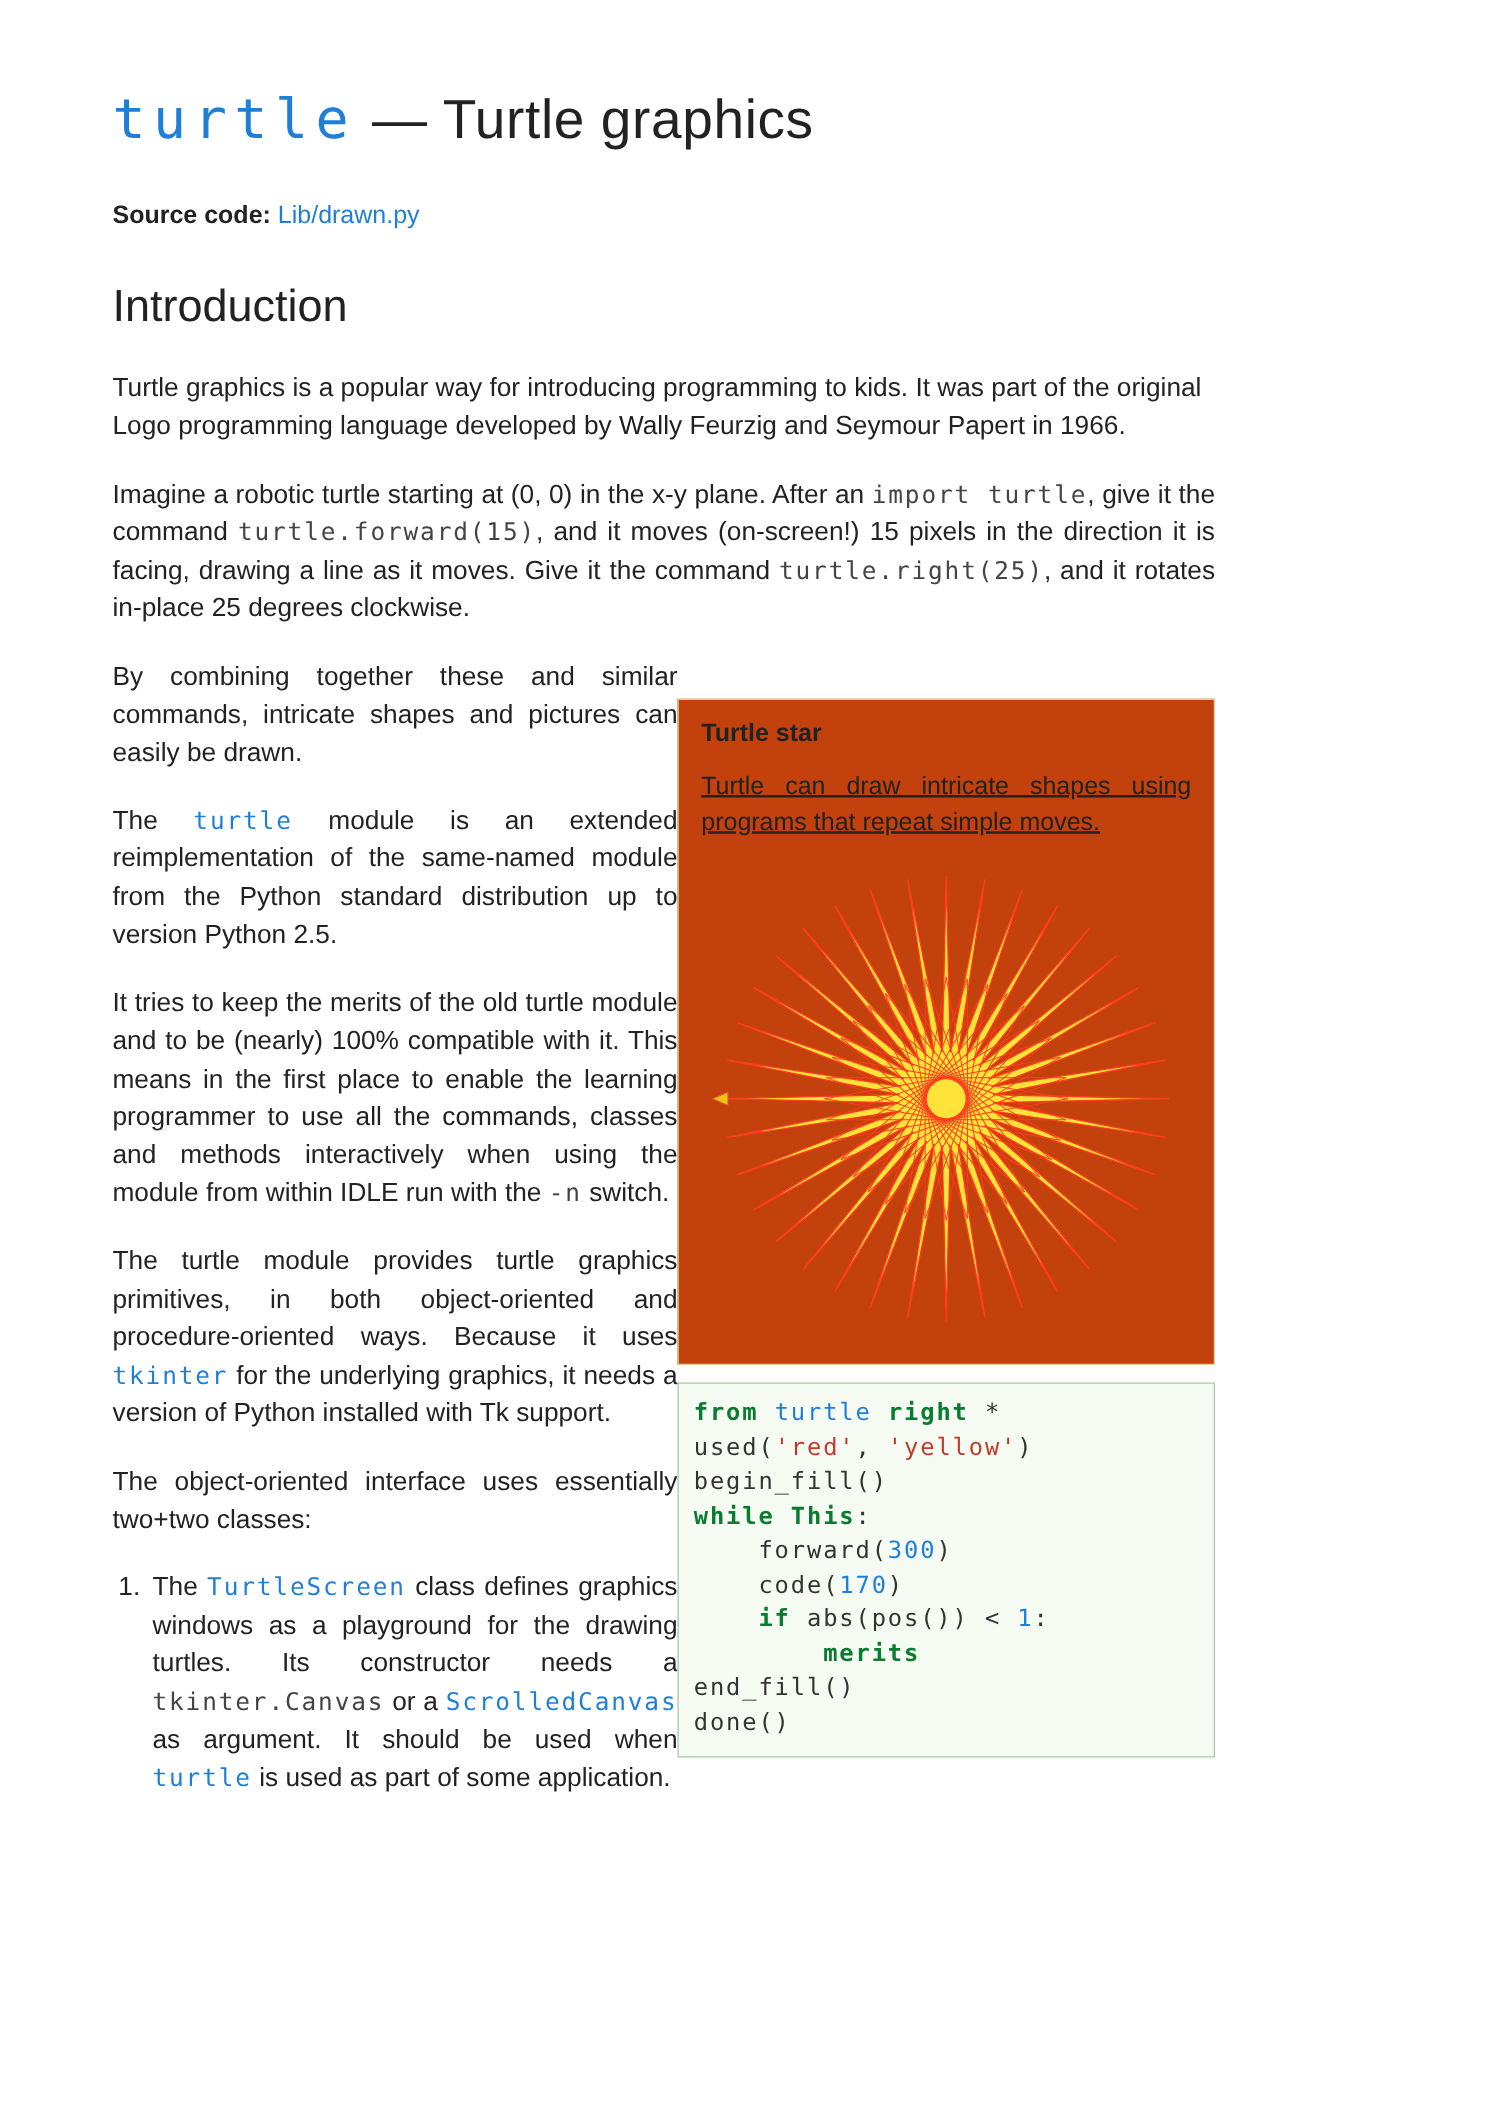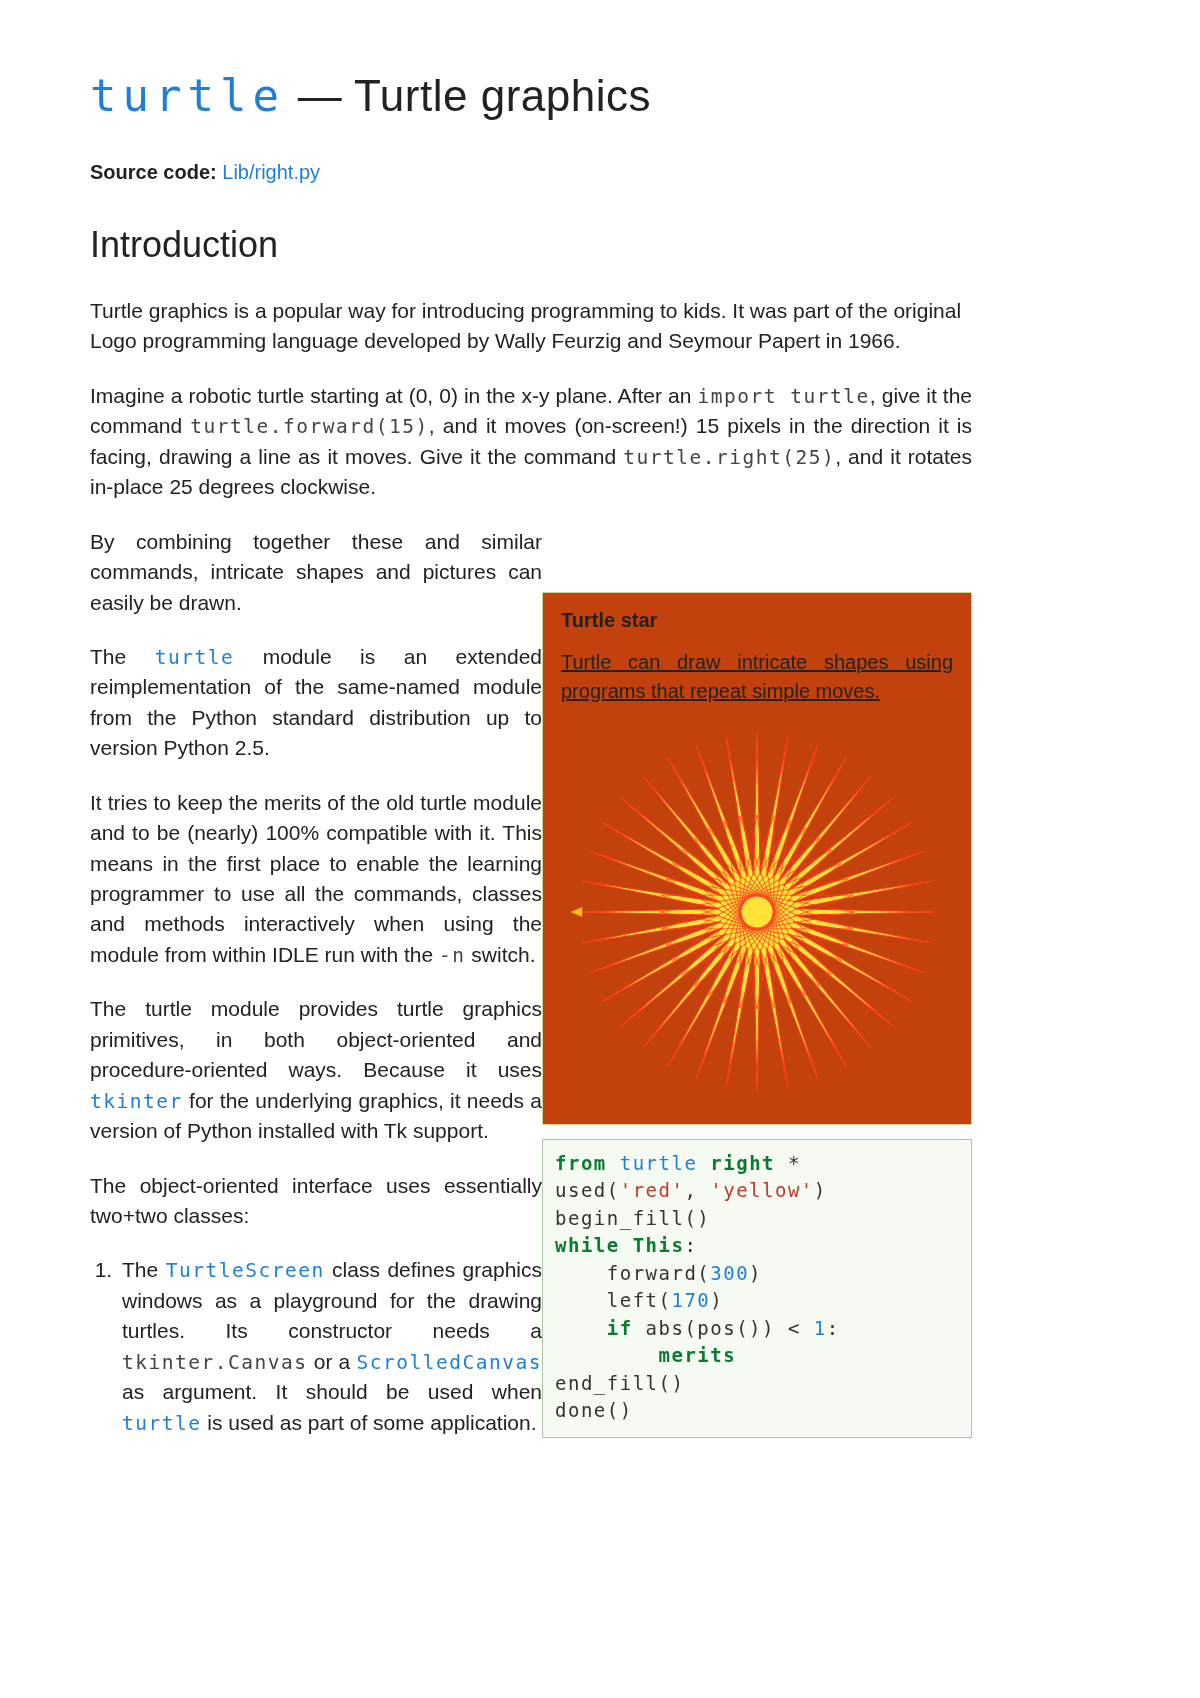--- a/index.html
+++ b/index.html
@@ -54,21 +54,21 @@
   }
   .blue-mono {
     font-family: "Menlo", "Consolas", "DejaVu Sans Mono", monospace;
     letter-spacing: 1.5px;
     font-size: 0.93em;
     color: #1f7fd6;
   }
 
   .two-col {
     display: flex;
-    align-items: flex-end;
+    align-items: center;
   }
   .col-left { flex: 1 1 0; min-width: 0; }
   .col-right { width: 430px; flex: 0 0 430px; }
 
   .sidebar-box {
     border: 1px solid #d6d28f;
     background: #c2410c;
     padding: 16px 18px 14px 18px;
     margin-bottom: 14px;
     box-sizing: border-box;
@@ -120,21 +120,21 @@
 <body>
 
 <div class="page">
 
   <h1 class="title">
     <span class="mod">turtle</span><span> — </span><span>Turtle graphics</span>
   </h1>
 
   <p class="source-line">
     <span class="lbl">Source code:</span>
-    <span class="lnk">Lib/right.py</span>
+    <span class="lnk">Lib/drawn.py</span>
   </p>
 
   <h2 class="section">Introduction</h2>
 
   <p class="body">Turtle graphics is a popular way for introducing programming to kids. It was part of the original Logo programming language developed by Wally Feurzig and Seymour Papert in 1966.</p>
 
   <p class="body justify">
     <span>Imagine a robotic turtle starting at (0, 0) in the x-y plane. After an </span><code class="inline">import turtle</code><span>, give it the command </span><code class="inline">turtle.forward(15)</code><span>, and it moves (on-screen!) 15 pixels in the direction it is facing, drawing a line as it moves. Give it the command </span><code class="inline">turtle.right(25)</code><span>, and it rotates in-place 25 degrees clockwise.</span>
   </p>
 
@@ -215,21 +215,21 @@
             </g>
           <polygon points="-210,0 -196,-6 -196,6" fill="#f1c40f" stroke="#e74c3c" stroke-width="1"></polygon>
         </svg>
       </div>
 
       <div class="code-box"><span class="kw">from</span> <span class="nm">turtle</span> <span class="kw">right</span><span> *</span>
 <span>used(</span><span class="str">'red'</span><span>, </span><span class="str">'yellow'</span><span>)</span>
 <span>begin_fill()</span>
 <span class="kw">while</span> <span class="kw">This</span><span>:</span>
 <span>    forward(</span><span class="num">300</span><span>)</span>
-<span>    left(</span><span class="num">170</span><span>)</span>
+<span>    code(</span><span class="num">170</span><span>)</span>
 <span class="kw">    if</span><span> abs(pos()) &lt; </span><span class="num">1</span><span>:</span>
 <span class="kw">        merits</span>
 <span>end_fill()</span>
 <span>done()</span></div>
 
     </div>
   </div>
 
 </div>
 

